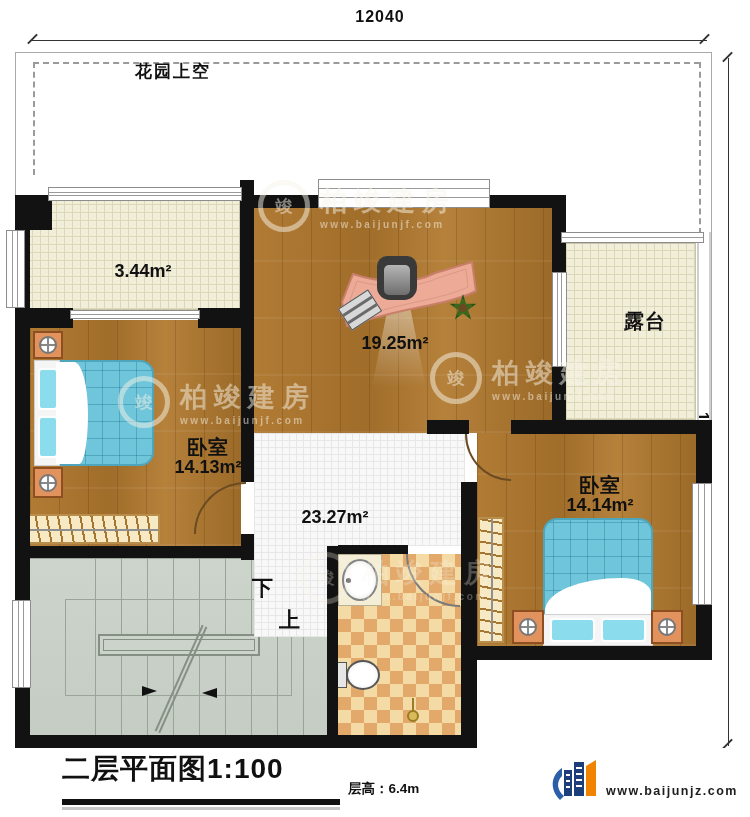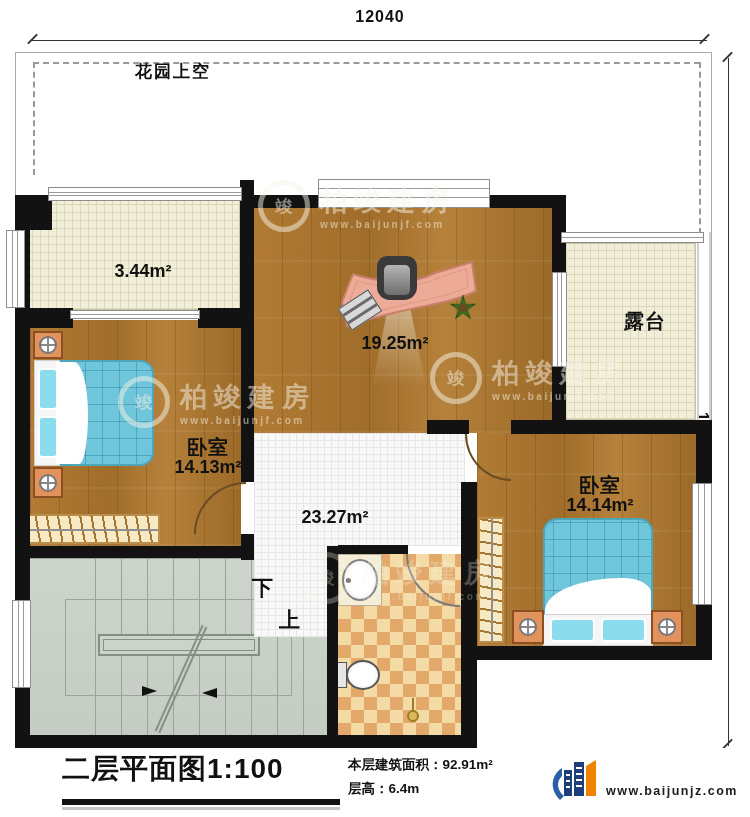--- a/index.html
+++ b/index.html
@@ -278,23 +278,20 @@
   </div>
   <div class="small-cjk" style="left:252px;top:574px;">下</div>
   <div class="small-cjk" style="left:279px;top:606px;">上</div>
 
   <div class="abs" style="left:0;top:748px;width:750px;height:69px;background:#fff;">
     <div class="ft-title" style="left:62px;top:2px;">
       <span>二层平面图</span><span>1:100</span>
     </div>
     <div class="ft-bar1" style="left:62px;top:51px;width:278px;height:6px;"></div>
     <div class="ft-bar2" style="left:62px;top:59px;width:278px;height:3px;"></div>
-    <div class="ft-stat" style="left:348px;top:8px;">
-      <span>本层建筑面积：</span><span>92.91m²</span>
-    </div>
     <div class="ft-stat" style="left:348px;top:32px;">
       <span>层高：</span><span>6.4m</span>
     </div>
     <svg class="abs" style="left:550px;top:4px;" width="50" height="56" viewBox="0 0 50 56">
       <path d="M10 48 C0 38 0 24 12 16 L12 24 C6 30 7 38 14 44 Z" fill="#2b5fa8"></path>
       <rect x="14" y="18" width="8" height="26" fill="#1c3f7b"></rect>
       <rect x="24" y="10" width="10" height="34" fill="#1c3f7b"></rect>
       <polygon points="36,14 46,8 46,44 36,44" fill="#f08300"></polygon>
       <rect x="16" y="22" width="4" height="2" fill="#fff"></rect>
         <rect x="16" y="28" width="4" height="2" fill="#fff"></rect>

